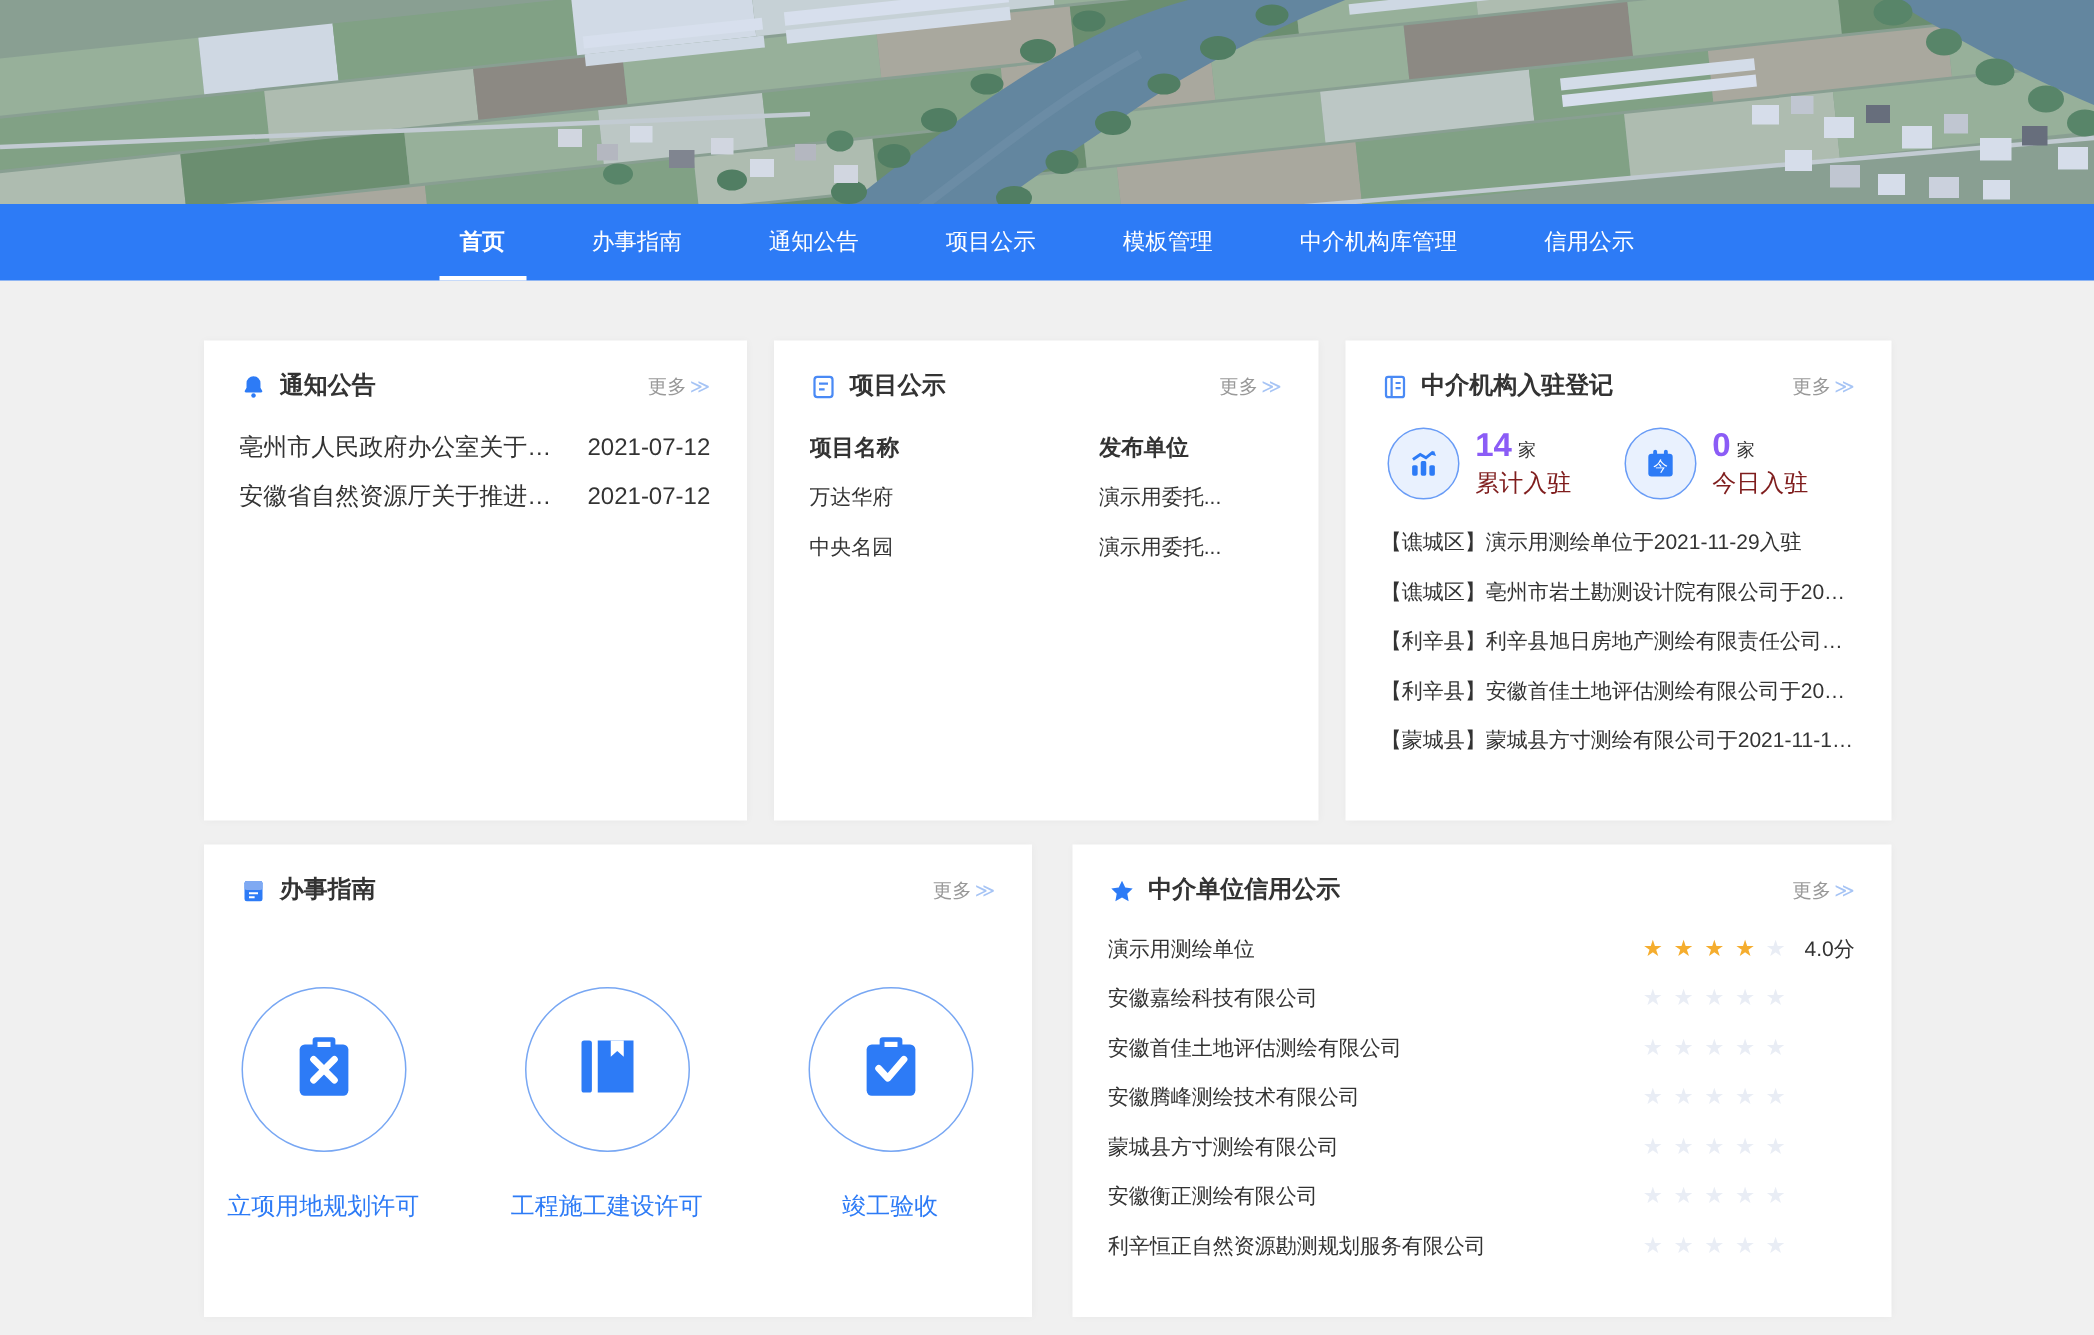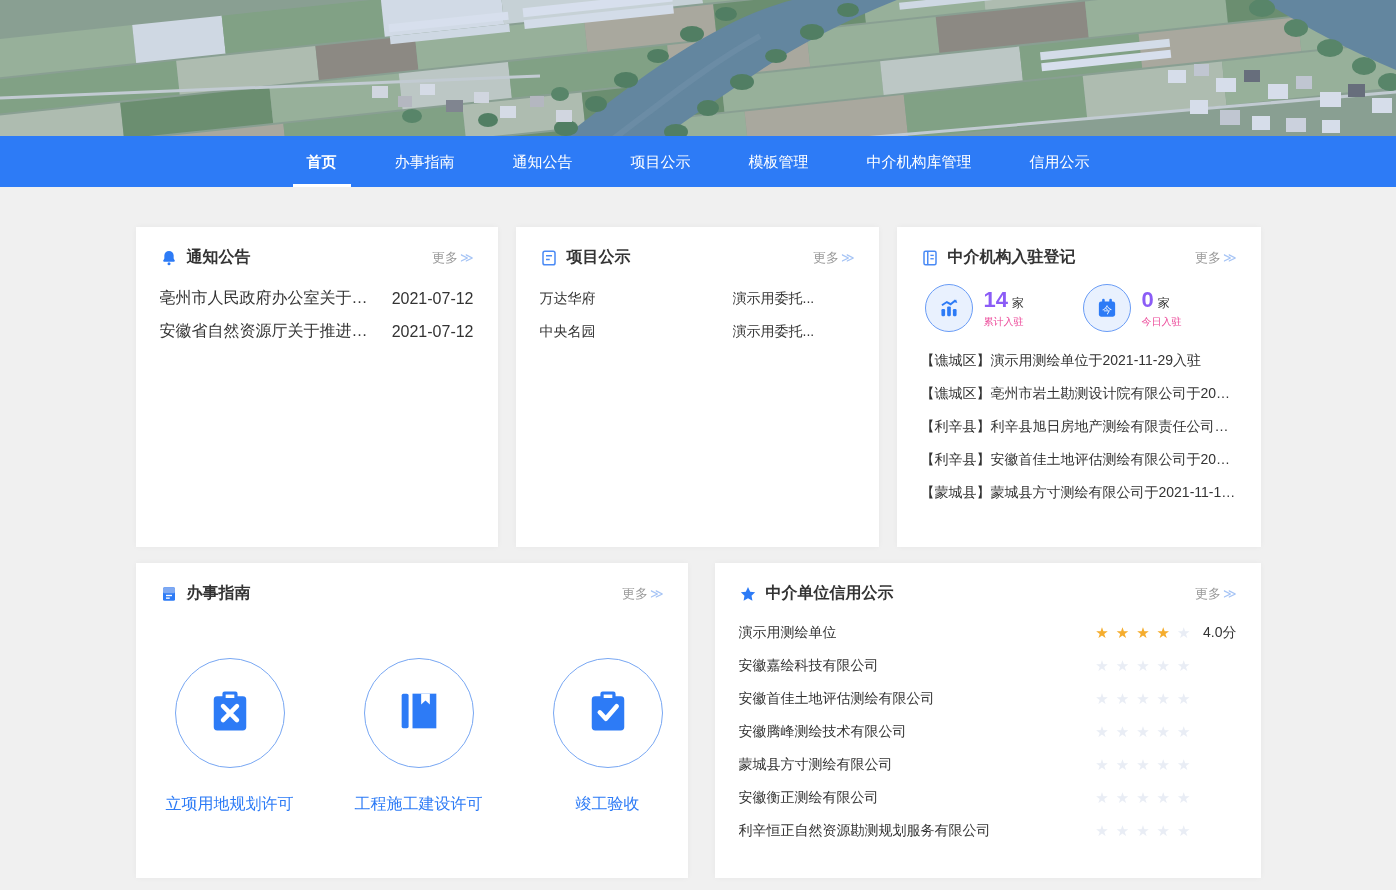--- a/index.html
+++ b/index.html
@@ -48,27 +48,27 @@
 
   
   .agency-stats { display:flex; padding:16px 20px 0 28px; }
   .stat { flex:1; display:flex; align-items:center; }
   .stat-circle { width:48px; height:48px; border-radius:50%; background:#e9f1fe;
     border:1px solid #699cf6; display:flex; align-items:center; justify-content:center; flex:0 0 48px; }
   .stat-texts { margin-left:11px; }
   .stat-line1 { display:flex; align-items:baseline; }
   .stat-value { font-size:22px; font-weight:bold; color:#8b5cf6; }
   .stat-unit { font-size:12px; color:#333; margin-left:4px; }
-  .stat-label { font-size:10px; color:#ec4899; margin-top:2px; }
+  .stat-label { font-size:16px; color:#7f1d1d; margin-top:2px; }
   .agency-list { padding:12px 24px 0 24px; }
   .agency-row { height:33px; line-height:33px; font-size:14px; overflow:hidden; white-space:nowrap;
     text-overflow:ellipsis; cursor:pointer; }
 
   
-  .guide-body { display:flex; justify-content:flex-end; gap:29px; margin-top:54px; }
+  .guide-body { display:flex; justify-content:flex-start; gap:29px; margin-top:54px; }
   .service { width:160px; text-align:center; cursor:pointer; }
   .service-circle { width:110px; height:110px; margin:0 auto; border:1px solid #78a7f3;
     border-radius:50%; display:flex; align-items:center; justify-content:center; }
   .service-label { margin-top:26px; font-size:16px; color:#2d7bf6; white-space:nowrap; }
 
   
   .credit-list { padding:12px 24px 0 24px; }
   .credit-row { display:flex; align-items:center; height:33px; cursor:pointer; }
   .credit-name { flex:1; font-size:14px; color:#333; overflow:hidden; white-space:nowrap;
     text-overflow:ellipsis; margin-right:10px; }
@@ -255,20 +255,24 @@
           <svg width="18" height="18" viewBox="0 0 24 24">
               <rect x="4" y="3" width="16" height="18" rx="2.5" fill="none" stroke="#4a8af5" stroke-width="2"></rect>
               <line x1="8" y1="9" x2="16" y2="9" stroke="#4a8af5" stroke-width="2"></line>
               <line x1="8" y1="14" x2="13" y2="14" stroke="#4a8af5" stroke-width="2"></line>
             </svg>
         </span>
         <span class="card-title">项目公示</span>
         <span class="more-link"><span>更多</span><span class="arrow">≫</span></span>
       </div>
       <div class="proj-table">
+        <div class="proj-hrow">
+          <span class="proj-col-name">项目名称</span>
+          <span class="proj-col-pub">发布单位</span>
+        </div>
         <div class="proj-row">
           <span class="proj-col-name">万达华府</span>
           <span class="proj-col-pub">演示用委托...</span>
         </div>
         <div class="proj-row">
           <span class="proj-col-name">中央名园</span>
           <span class="proj-col-pub">演示用委托...</span>
         </div>
       </div>
     </div>

